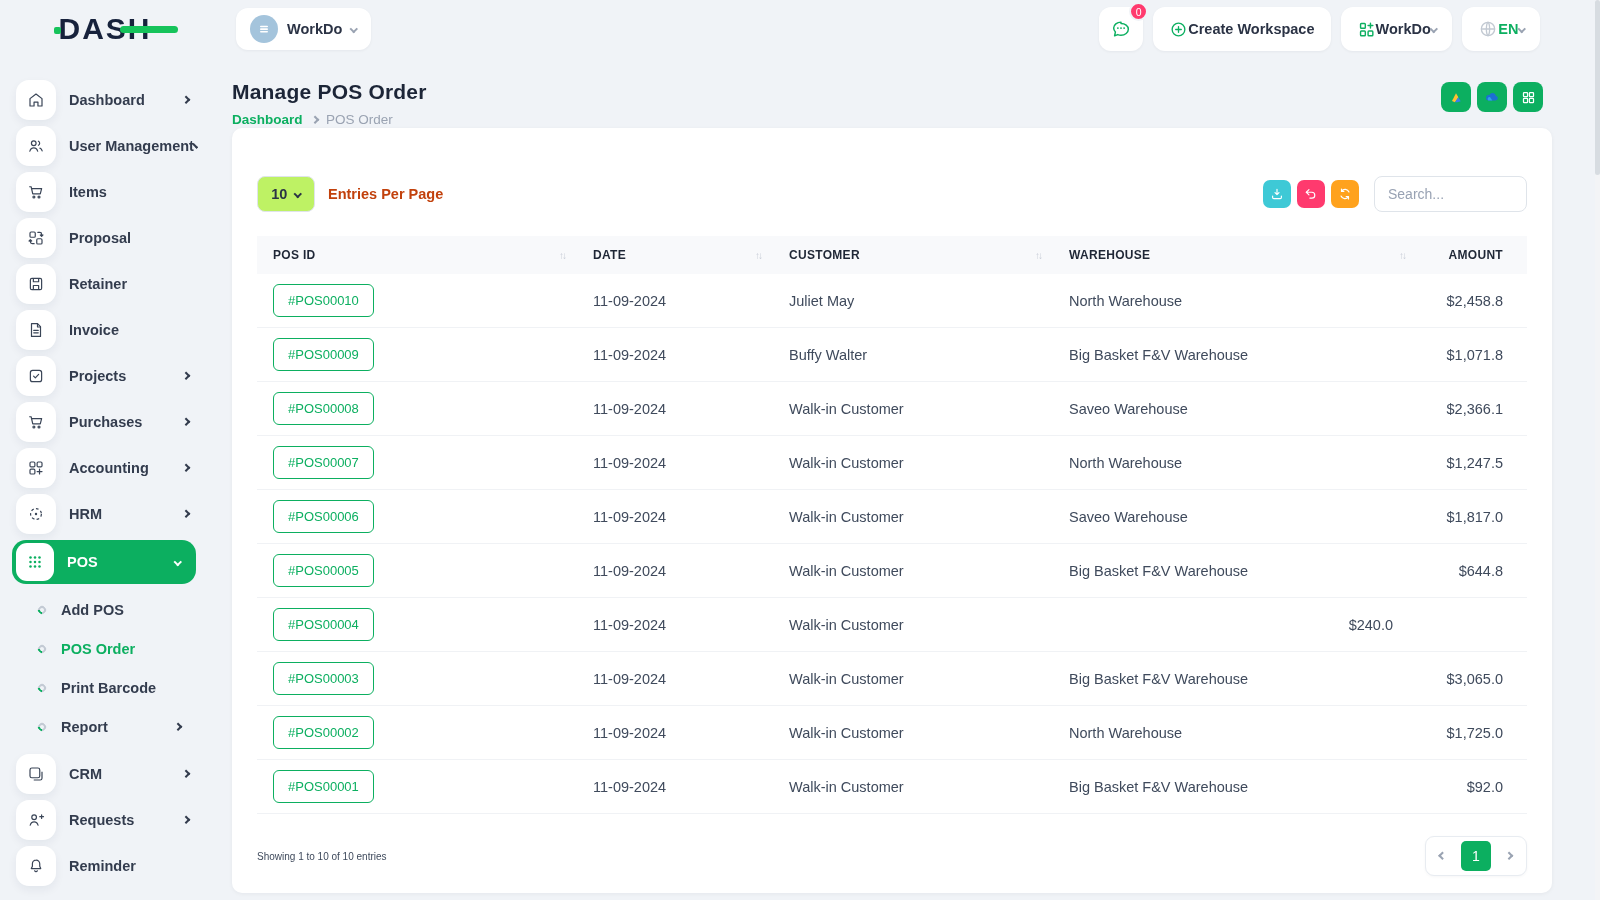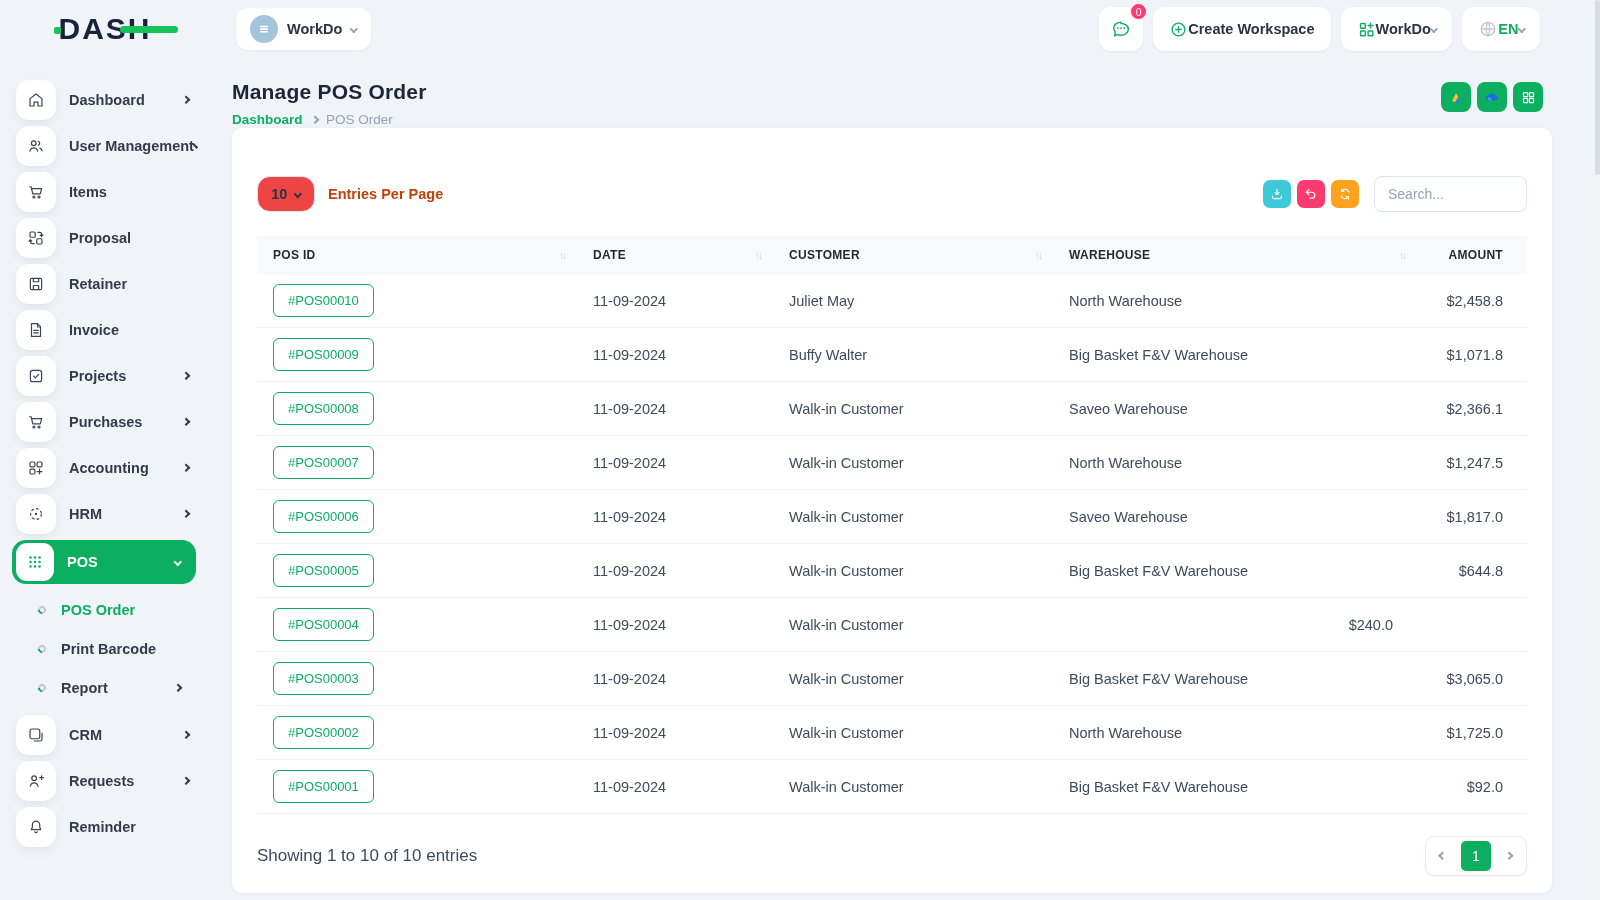--- a/index.html
+++ b/index.html
@@ -50,21 +50,21 @@
   .page-head{display:flex;align-items:flex-start;padding:22px 57px 0 22px}
   .page-title{font-size:21px;font-weight:700;color:#1c2537;letter-spacing:.2px}
   .breadcrumb{display:flex;align-items:center;gap:9px;margin-top:8px;font-size:13.5px}
   .bc-link{color:#0caf60;font-weight:600;cursor:pointer}
   .bc-current{color:#9aa3b2}
   .head-actions{margin-left:auto;display:flex;gap:6px;margin-top:2px}
   .sq-btn{width:30px;height:30px;border-radius:8px;background:#0caf60;display:flex;align-items:center;justify-content:center;cursor:pointer}
 
   .card{position:absolute;left:22px;top:70px;width:1320px;height:765px;background:#fff;border-radius:10px;box-shadow:0 1px 4px rgba(16,24,40,.05);padding:48px 25px 0}
   .ctrl-row{display:flex;align-items:center}
-  .select-box{width:58px;height:36px;border:1px solid #dfe4ea;border-radius:13px;display:flex;align-items:center;justify-content:center;gap:8px;font-size:14.5px;font-weight:600;color:#2b3345;cursor:pointer;background:#ef4444}
+  .select-box{width:58px;height:36px;border:1px solid #dfe4ea;border-radius:8px;display:flex;align-items:center;justify-content:center;gap:8px;font-size:14.5px;font-weight:600;color:#2b3345;cursor:pointer;background:#bef264}
   .entries-label{margin-left:13px;font-size:14.5px;font-weight:600;color:#c2410c}
   .ctrl-right{margin-left:auto;display:flex;align-items:center;gap:6px}
   .mini-btn{width:28px;height:28px;border-radius:7px;display:flex;align-items:center;justify-content:center;color:#fff;cursor:pointer;border:none}
   .mini-btn.teal{background:#3ec9d6}
   .mini-btn.pink{background:#ff3a6e}
   .mini-btn.orange{background:#ffa21d}
   .search-input{margin-left:9px;width:153px;height:36px;border:1px solid #dfe4ea;border-radius:8px;padding:0 13px;font-size:14px;font-family:"Liberation Sans",sans-serif;color:#333c4e;outline:none}
   .search-input::placeholder{color:#98a2b3}
 
   .tbl{margin-top:24px}
@@ -72,21 +72,21 @@
   .thead{background:#f8f9fb;height:38px}
   .th{font-size:12px;font-weight:700;color:#1f2736;letter-spacing:.3px;padding-left:16px;display:flex;align-items:center;justify-content:space-between;padding-right:12px}
   .sort{font-size:10px;color:#c7ccd6;letter-spacing:-2px}
   .th.amount{justify-content:flex-end;padding-right:24px}
   .trow{height:54px;border-bottom:1px solid #f0f2f5;font-size:14.5px;color:#3f4a5c}
   .td{padding-left:16px;white-space:nowrap}
   .td.amount{text-align:right;padding-right:24px;padding-left:0}
   .pos-pill{background:#fff;border:1px solid #0caf60;color:#0caf60;border-radius:6px;padding:8px 14px;font-size:13px;font-family:Liberation Sans, sans-serif;cursor:pointer}
 
   .tfoot{display:flex;align-items:center;margin-top:22px}
-  .showing{font-size:17px;color:#3f4a5c}
+  .showing{font-size:10px;color:#3f4a5c}
   .pagination{margin-left:auto;display:flex;align-items:center;gap:5px;background:#fff;border:1px solid #e8ecf1;border-radius:9px;padding:4px;box-shadow:0 1px 3px rgba(16,24,40,.04)}
   .page-arrow{width:26px;height:30px;display:flex;align-items:center;justify-content:center;color:#9aa3b2;cursor:pointer}
   .page-num{width:30px;height:30px;background:#0caf60;color:#fff;border-radius:5px;display:flex;align-items:center;justify-content:center;font-size:14px;cursor:pointer}
 
   .scrollbar{position:absolute;right:0;top:0;width:5px;height:900px;background:#f3f4f6}
   .scroll-thumb{position:absolute;top:0;right:0;width:5px;height:175px;background:#d7dce1;border-radius:3px}
 </style>
 </head>
 <body>
 
@@ -289,20 +289,24 @@
           <circle cx="6" cy="18" r="1.7"></circle>
           <circle cx="12" cy="18" r="1.7"></circle>
           <circle cx="18" cy="18" r="1.7"></circle>
         </svg>
     </span>
     <span class="side-label">POS</span>
     <span class="chev down sm side-chev"></span>
   </div>
 
   <div class="sub-list">
+    <div class="sub-item">
+      <span class="bullet"></span>
+      <span class="sub-label">Add POS</span>
+    </div>
     <div class="sub-item active">
       <span class="bullet"></span>
       <span class="sub-label">POS Order</span>
     </div>
     <div class="sub-item">
       <span class="bullet"></span>
       <span class="sub-label">Print Barcode</span>
     </div>
     <div class="sub-item">
       <span class="bullet"></span>

